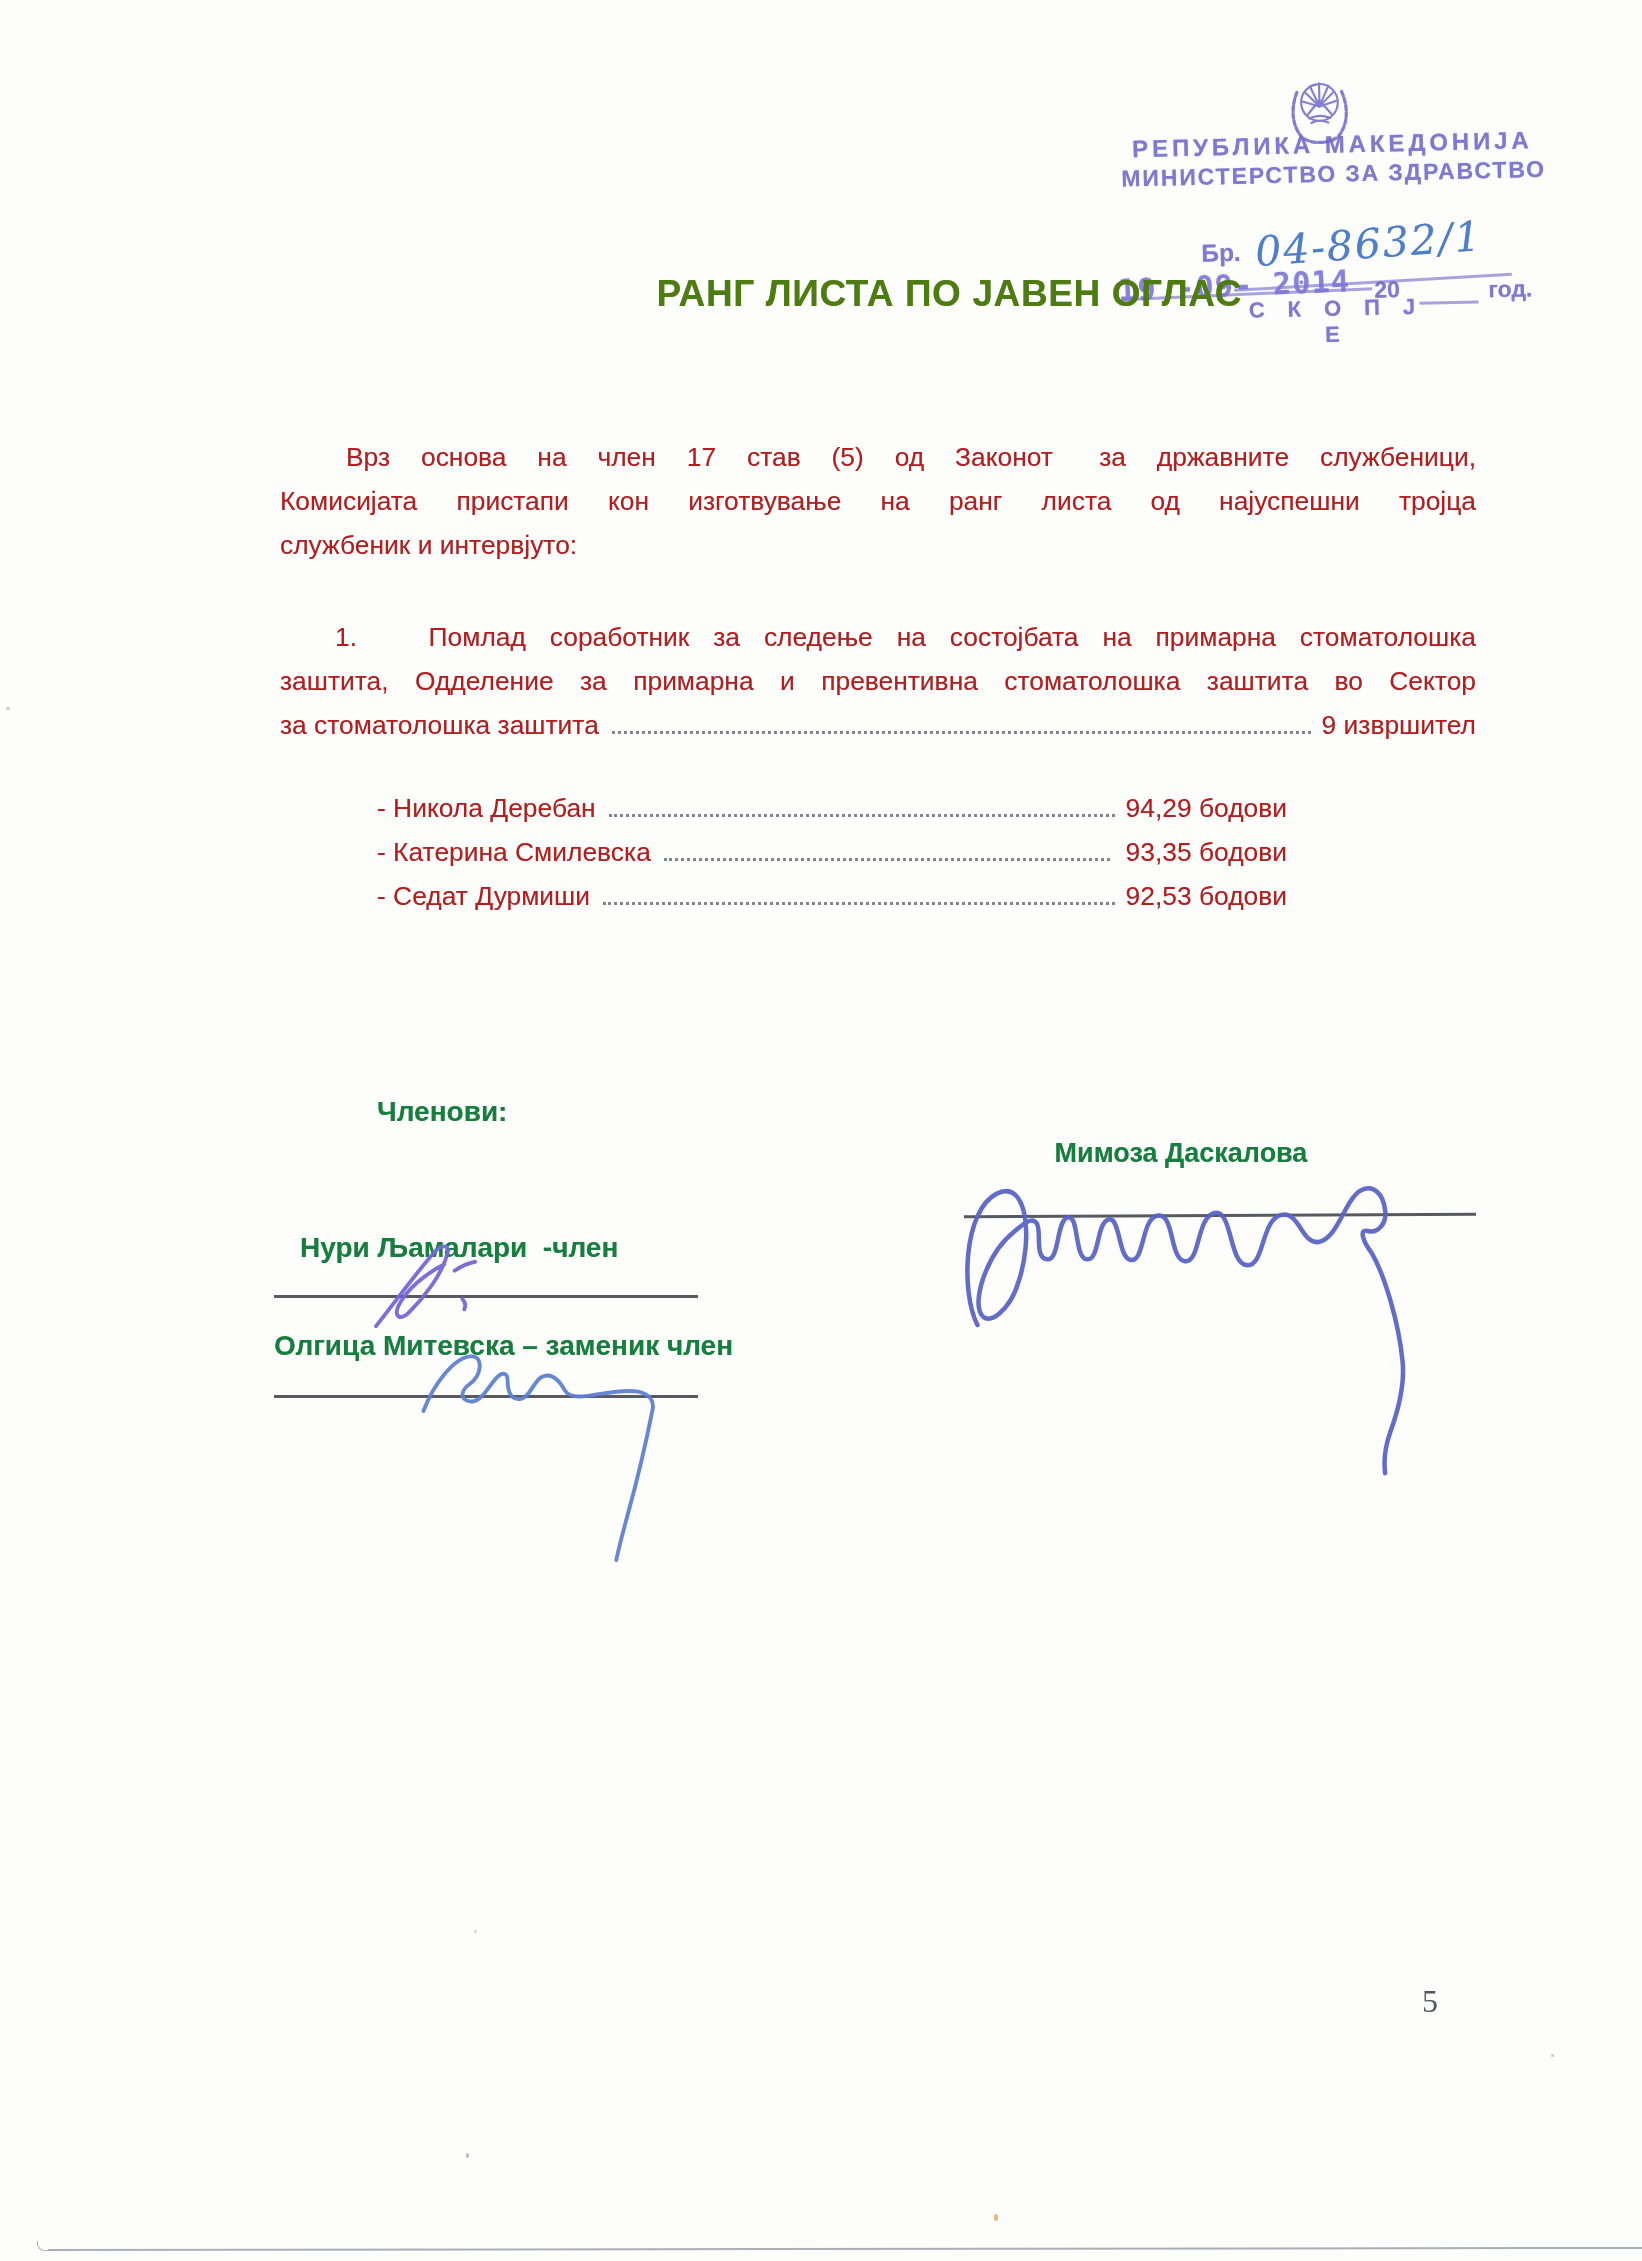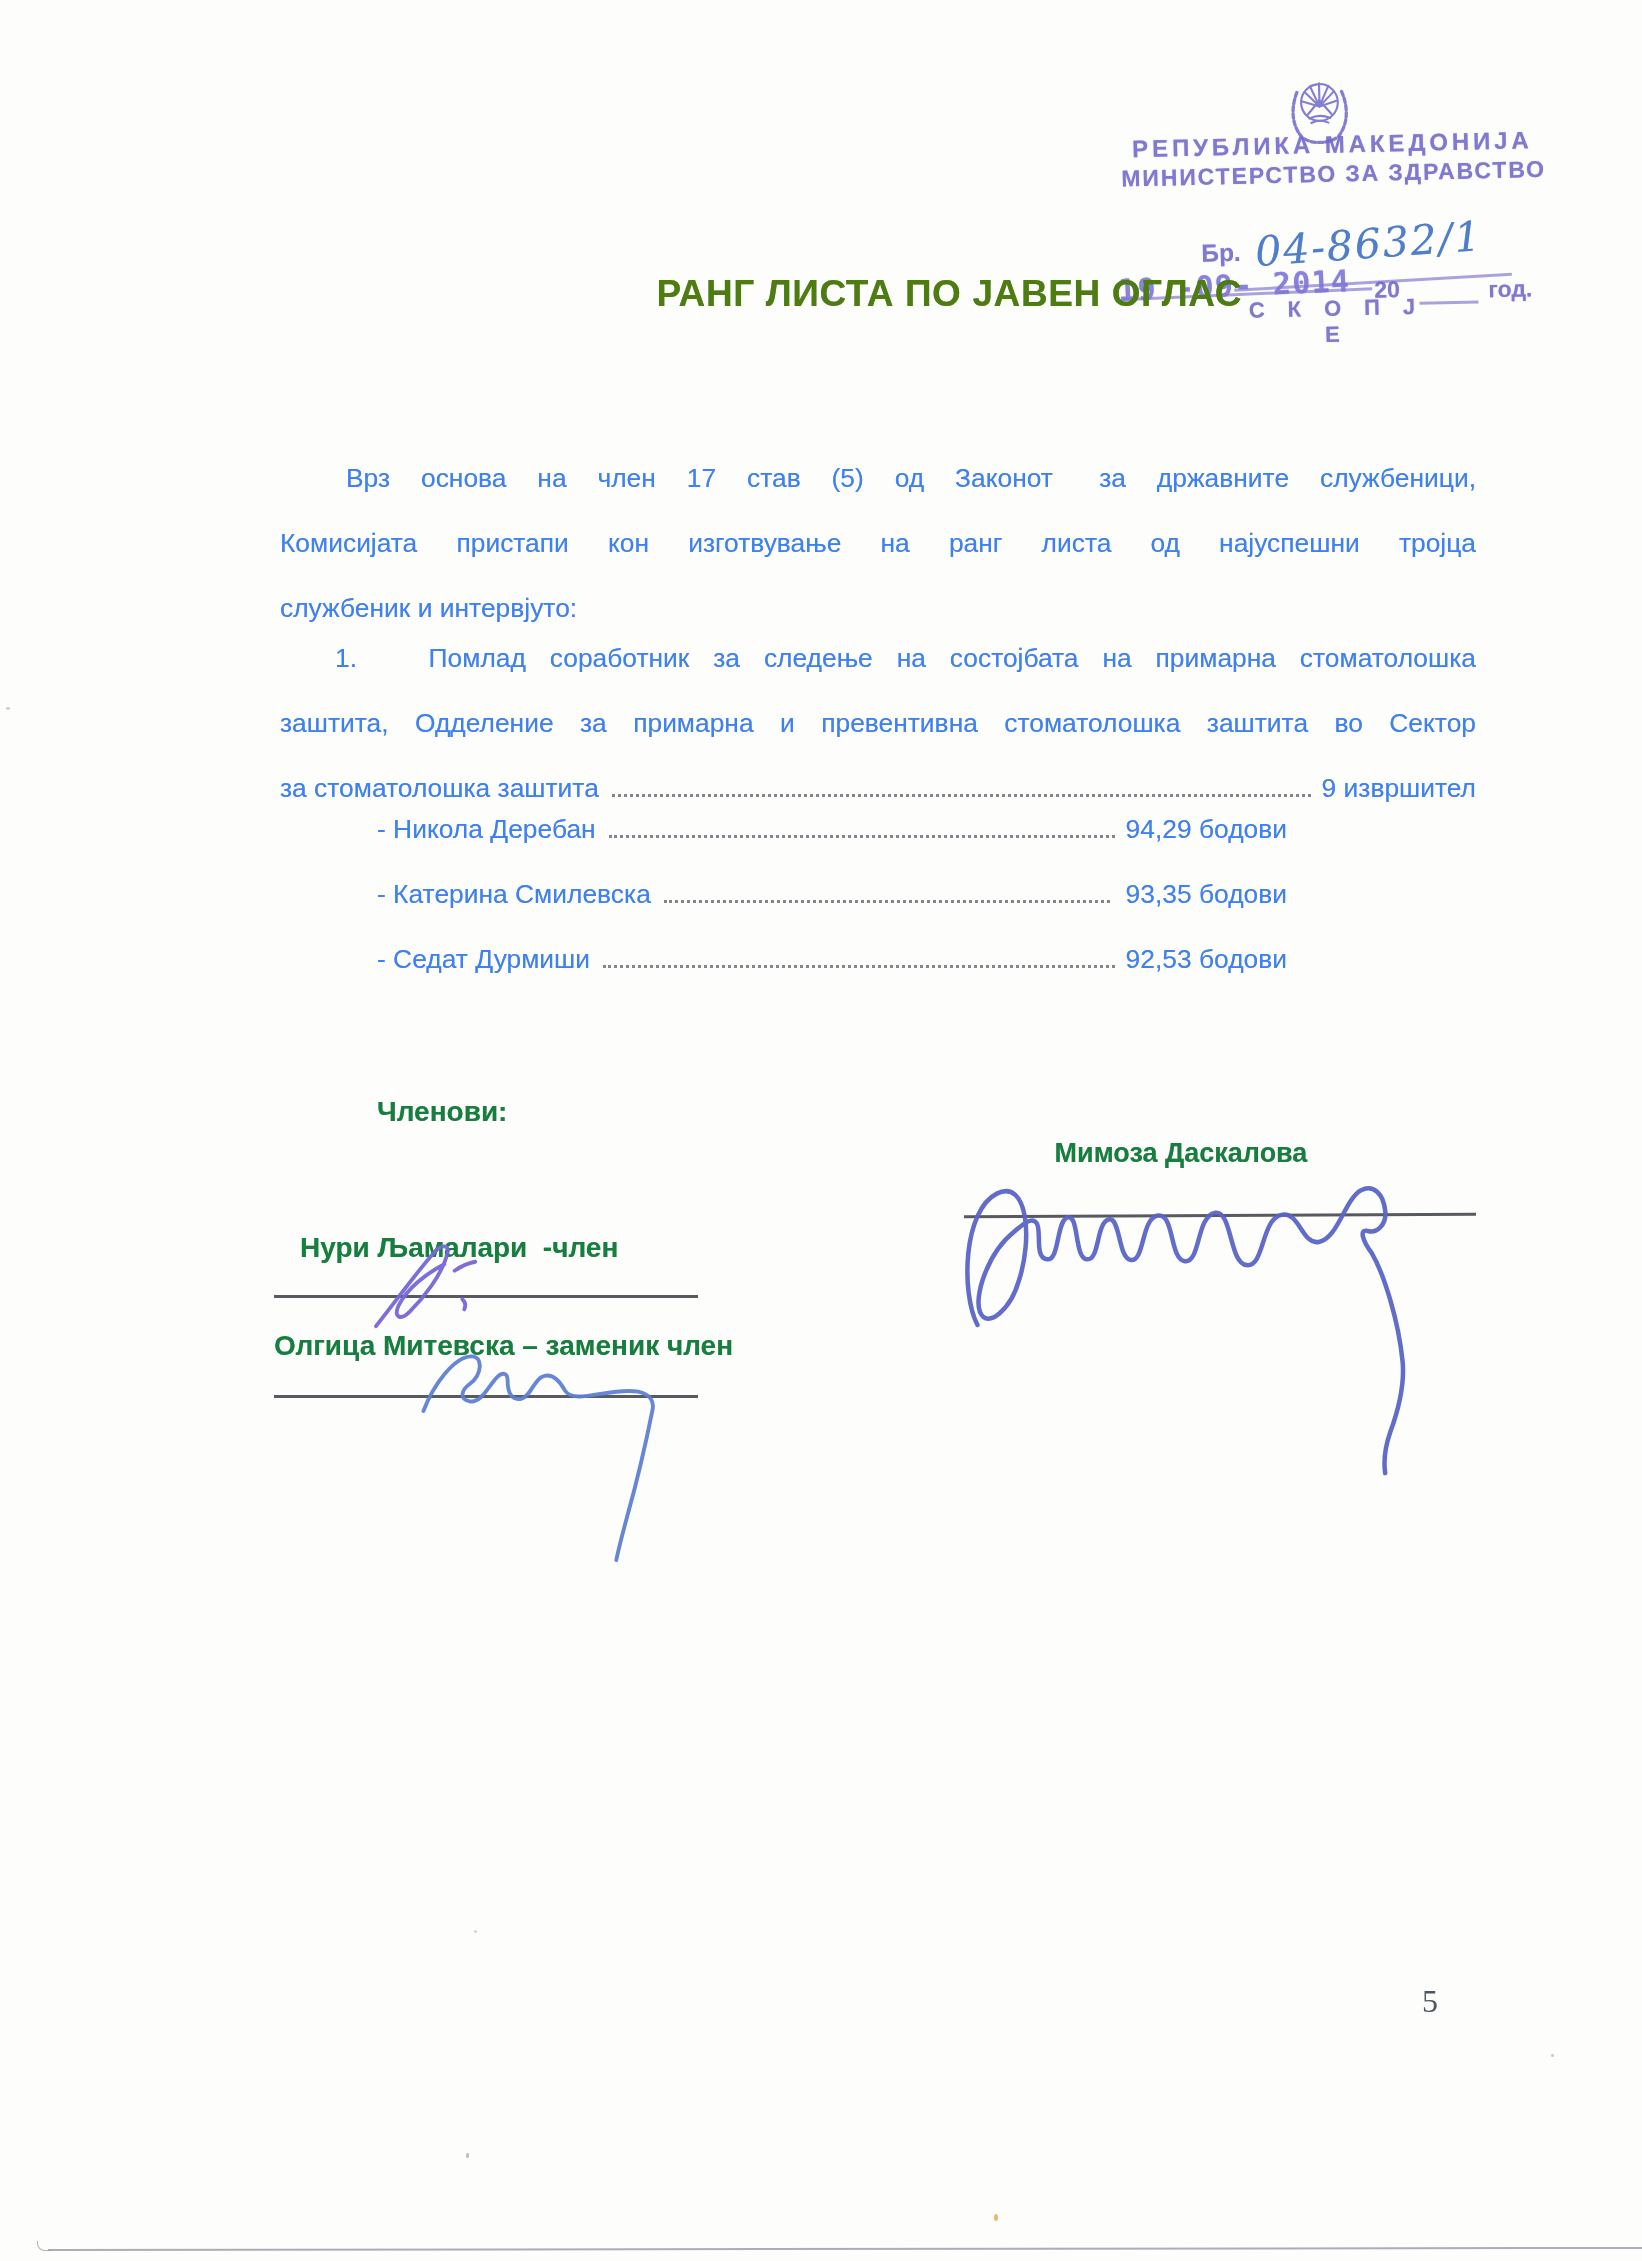--- a/index.html
+++ b/index.html
@@ -1,21 +1,21 @@
 <!DOCTYPE html>
 <html style="font-size:10.3px"><head>
 <meta charset="utf-8">
 <style>
   html,body{margin:0;padding:0;background:#e8e8e8;}
   .page{position:relative;width:1643px;height:2261px;background:#fdfdfc;overflow:hidden;
         font-family:"Liberation Sans",sans-serif;}
   .abs{position:absolute;}
   
-  .doctext{color:#3b82f6;font-size:26.4px;line-height:44px;text-shadow:0 0 0.6px rgba(110,110,115,.55);
-           white-space:pre-wrap;margin-top:21px;}
+  .doctext{color:#b91c1c;font-size:26.4px;line-height:44px;text-shadow:0 0 0.6px rgba(110,110,115,.55);
+           white-space:pre-wrap;}
   .just{text-align:justify;text-align-last:justify;word-spacing:3.2px;}
   .boldtext{color:#15803d;font-weight:700;text-shadow:0 0 0.6px rgba(85,88,93,.5);white-space:pre-wrap;}
   .title{font-weight:700;color:#4d7c0f;font-size:37px;line-height:41px;letter-spacing:0.6px;
          text-align:right;text-shadow:0 0 0.6px rgba(68,71,76,.5);}
   
   .leaderrow{display:flex;align-items:baseline;}
   .leader{flex:1 1 auto;border-bottom:3.2px dotted #81868e;margin:0 10.3px 5.8px 13px;min-width:26px;}
   
   .stampgroup{transform:rotate(-1.3deg);transform-origin:1321px 193px;}
   .ink{color:#6f67cb;opacity:.88;font-weight:700;text-shadow:0 0 1px rgba(111,103,203,.6);}

